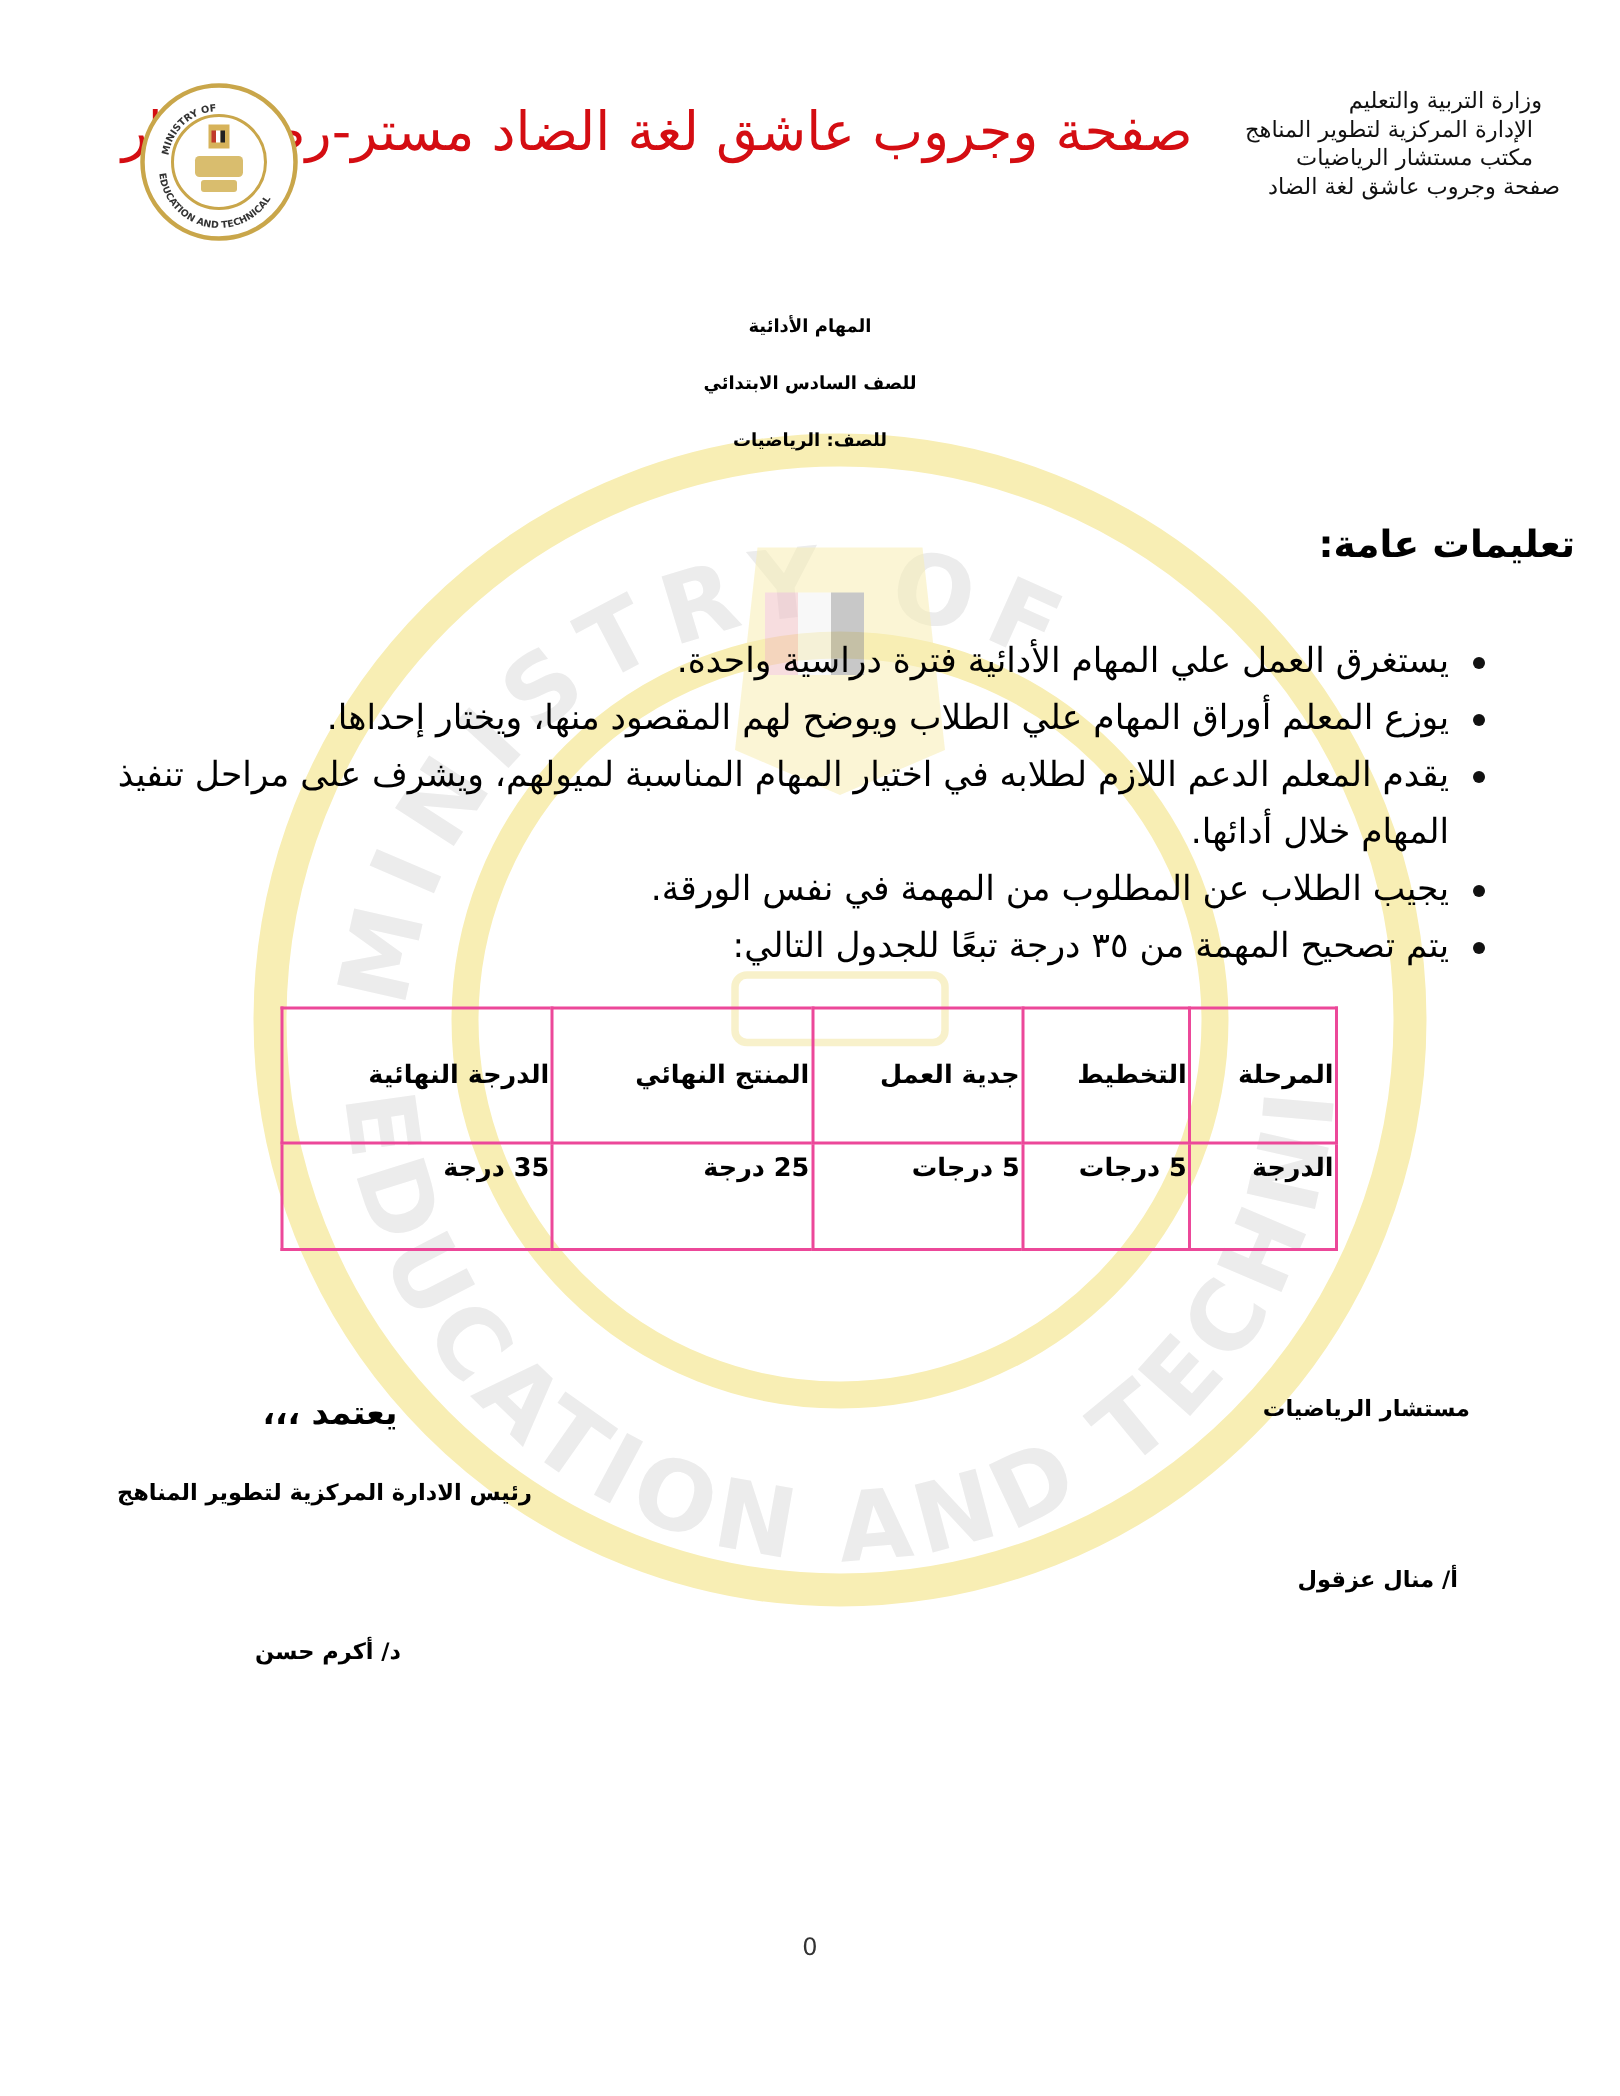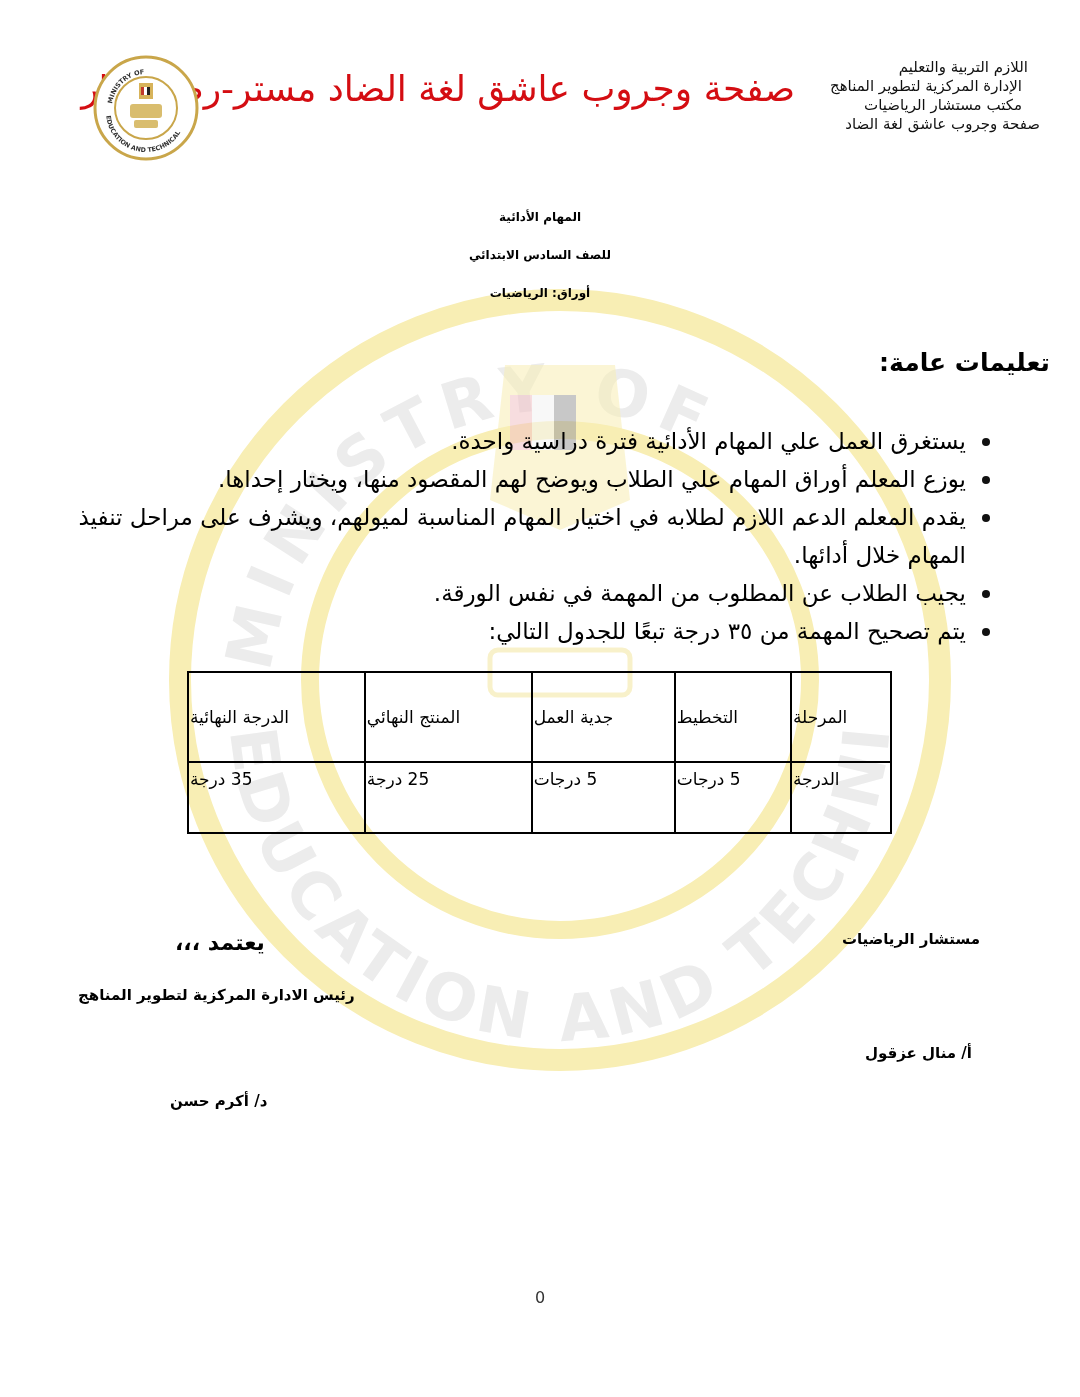--- a/index.html
+++ b/index.html
@@ -14,21 +14,21 @@
   .hdr-right .l3 { padding-right:18px; }
   .hdr-red { left:225px; top:68px; width:570px; text-align:center; font-size:36px; color:#d40d12; white-space:nowrap; }
   .logo { left:92px; top:54px; width:108px; height:108px; }
   .titles { left:340px; top:198px; width:400px; text-align:center; font-weight:bold; font-size:12px; line-height:38px; }
   .section-h { right:30px; top:348px; font-weight:bold; font-size:25px; }
   .bullets { right:92px; top:422px; width:975px; font-size:23px; line-height:38px; text-align:right; }
   .bullets ul { margin:0; padding:0 22px 0 0; list-style:none; }
   .bullets li { position:relative; }
   .bullets li::before { content:""; position:absolute; right:-24px; top:16px; width:8px; height:8px; border-radius:50%; background:#111; }
   table.grades { position:absolute; left:187px; top:671px; width:705px; height:152px; border-collapse:collapse; direction:rtl; }
-  table.grades td { border:2px solid #000000; text-align:left; font-weight:normal; font-size:17px; }
+  table.grades td { border:2px solid #ec4899; text-align:right; font-weight:bold; font-size:17px; }
   table.grades tr.h td { height:86px; }
   table.grades tr.v td { height:62px; vertical-align:top; padding-top:6px; }
   .sig { font-weight:bold; font-size:15px; white-space:nowrap; }
   .page-num { left:0; width:1080px; top:1288px; text-align:center; font-size:16px; color:#333; }
 </style>
 </head>
 <body>
 
 <svg class="wm" viewBox="0 0 800 800">
   <defs>
@@ -46,21 +46,21 @@
   <g opacity="0.55">
     <path d="M 345 85 L 455 85 L 470 220 L 400 250 L 330 220 Z" fill="#f8eeb4"></path>
     <rect x="350" y="115" width="22" height="55" fill="#f1c2c6"></rect>
     <rect x="372" y="115" width="22" height="55" fill="#f4f4f4"></rect>
     <rect x="394" y="115" width="22" height="55" fill="#9c9c9c"></rect>
     <rect x="330" y="370" width="140" height="45" rx="8" fill="none" stroke="#f3e6a0" stroke-width="5"></rect>
   </g>
 </svg>
 
 <div class="abs hdr-right rtl">
-  <div class="l1">اللازم التربية والتعليم</div>
+  <div class="l1">وزارة التربية والتعليم</div>
   <div class="l2">الإدارة المركزية لتطوير المناهج</div>
   <div class="l3">مكتب مستشار الرياضيات</div>
   <div class="l4">صفحة وجروب عاشق لغة الضاد</div>
 </div>
 
 <div class="abs hdr-red rtl">صفحة وجروب عاشق لغة الضاد مستر-رضا نصار</div>
 
 <svg class="abs logo" viewBox="0 0 108 108">
   <defs>
     <path id="lgTop" d="M 20 54 A 34 34 0 0 1 88 54"></path>
@@ -78,21 +78,21 @@
   <rect x="49" y="33" width="3" height="8" fill="#c0392b"></rect>
   <rect x="52" y="33" width="3" height="8" fill="#fff"></rect>
   <rect x="55" y="33" width="3" height="8" fill="#222"></rect>
   <rect x="38" y="50" width="32" height="14" rx="3" fill="#d9bd6e"></rect>
   <rect x="42" y="66" width="24" height="8" rx="2" fill="#d9bd6e"></rect>
 </svg>
 
 <div class="abs titles rtl">
   <div>المهام الأدائية</div>
   <div>للصف السادس الابتدائي</div>
-  <div>أوراق: الرياضيات</div>
+  <div>للصف: الرياضيات</div>
 </div>
 
 <div class="abs section-h rtl">تعليمات عامة:</div>
 
 <div class="abs bullets rtl">
   <ul>
     <li>يستغرق العمل علي المهام الأدائية فترة دراسية واحدة.</li>
     <li>يوزع المعلم أوراق المهام علي الطلاب ويوضح لهم المقصود منها، ويختار إحداها.</li>
     <li>يقدم المعلم الدعم اللازم لطلابه في اختيار المهام المناسبة لميولهم، ويشرف على مراحل تنفيذ المهام خلال أدائها.</li>
     <li>يجيب الطلاب عن المطلوب من المهمة في نفس الورقة.</li>

